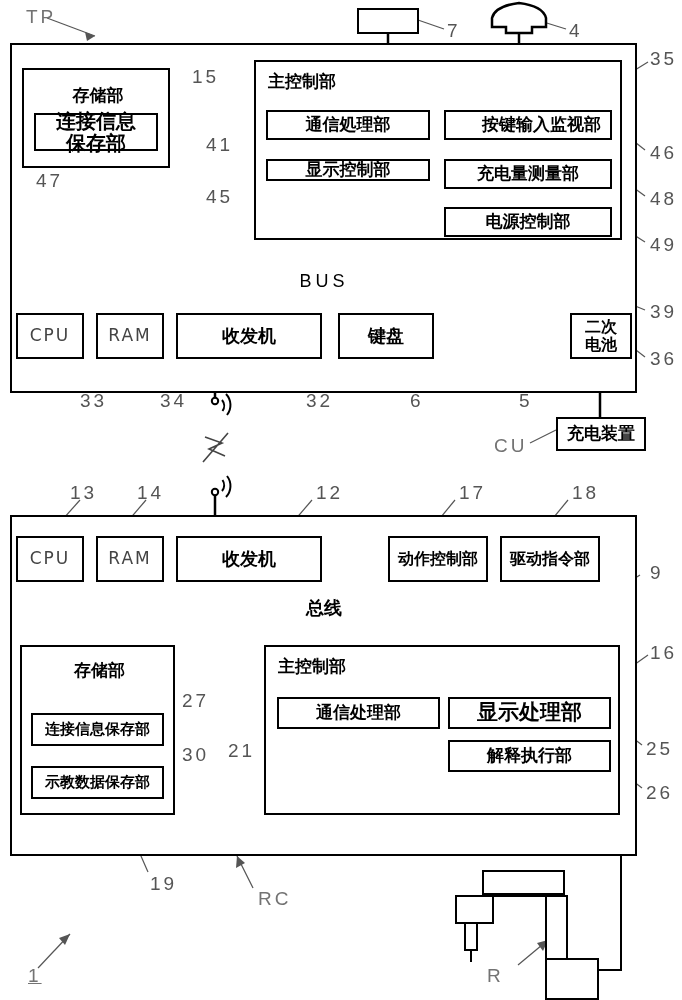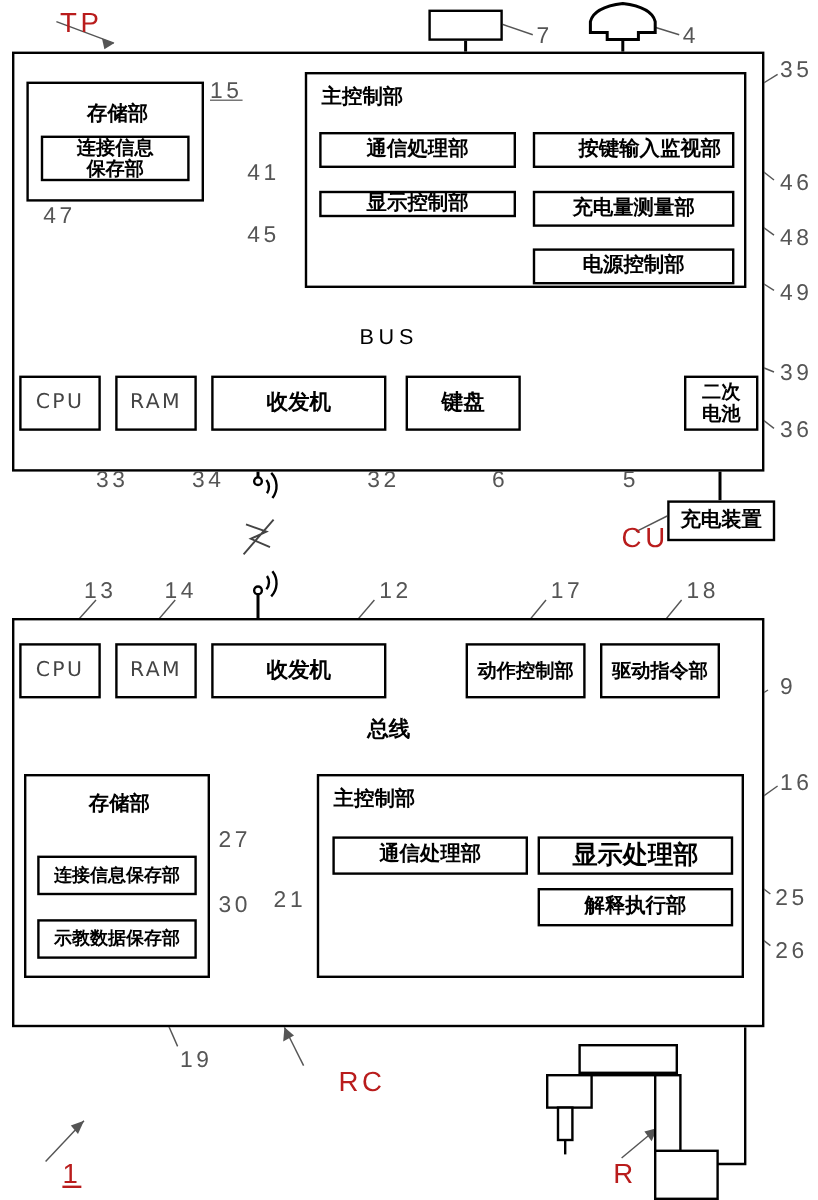--- a/index.html
+++ b/index.html
@@ -9,21 +9,21 @@
 
   
   .box{position:absolute;box-sizing:border-box;border:2px solid #000;background:#fff;
        display:flex;align-items:center;justify-content:center;text-align:center;
        font-weight:bold;line-height:1.12;}
   .panel{position:absolute;box-sizing:border-box;border:2.5px solid #000;background:#fff;}
   .lbl{position:absolute;white-space:pre;line-height:1.1;}
   
   .ref{position:absolute;font-size:19px;letter-spacing:3px;color:#555;
        font-family:"Liberation Sans","DejaVu Sans",sans-serif;white-space:nowrap;}
-  .code{position:absolute;font-size:23px;letter-spacing:3px;color:#b91c1c;white-space:nowrap;margin-left:24px;}
+  .code{position:absolute;font-size:19px;letter-spacing:3px;color:#737373;white-space:nowrap;}
   .cjk{font-family:"DejaVu Sans","Liberation Sans",sans-serif;font-weight:bold;}
   svg.ov{position:absolute;left:0;top:0;width:682px;height:1000px;overflow:visible;}
   .ttl{position:absolute;font-weight:bold;}
 </style>
 </head>
 <body>
 
 <div id="stage">
 
   <svg class="ov" viewBox="0 0 682 1000">
@@ -140,23 +140,23 @@
   <div class="ref" style="left:447px;top:20px;">7</div>
   <div class="ref" style="left:569px;top:20px;">4</div>
 
   <div class="code" style="left:26px;top:6px;">TP</div>
 
   <div class="panel" style="left:10px;top:43px;width:627px;height:350px;"></div>
 
   <div class="box" style="left:22px;top:68px;width:148px;height:100px;display:block;">
     <div class="ttl cjk" style="left:0;top:16px;width:148px;text-align:center;font-size:17px;">存储部</div>
   </div>
-  <div class="box cjk" style="left:34px;top:113px;width:124px;height:38px;font-size:16px;white-space:pre;">连接信息
+  <div class="box cjk" style="left:34px;top:113px;width:124px;height:38px;font-size:20px;white-space:pre;">连接信息
 保存部</div>
-  <div class="ref" style="left:175px;top:66px;text-decoration:underline;">15</div>
+  <div class="ref" style="left:192px;top:66px;">15</div>
   <div class="ref" style="left:36px;top:170px;">47</div>
 
   <div class="box" style="left:254px;top:60px;width:368px;height:180px;display:block;">
     <div class="ttl cjk" style="left:12px;top:10px;font-size:17px;">主控制部</div>
   </div>
   <div class="box cjk" style="left:266px;top:110px;width:164px;height:30px;font-size:17px;">通信処理部</div>
   <div class="box cjk" style="left:444px;top:110px;width:168px;height:30px;font-size:17px;padding-left:27px;">按键输入监视部</div>
   <div class="box cjk" style="left:266px;top:159px;width:164px;height:22px;font-size:17px;">显示控制部</div>
   <div class="box cjk" style="left:444px;top:159px;width:168px;height:30px;font-size:17px;">充电量测量部</div>
   <div class="box cjk" style="left:444px;top:207px;width:168px;height:30px;font-size:17px;">电源控制部</div>

